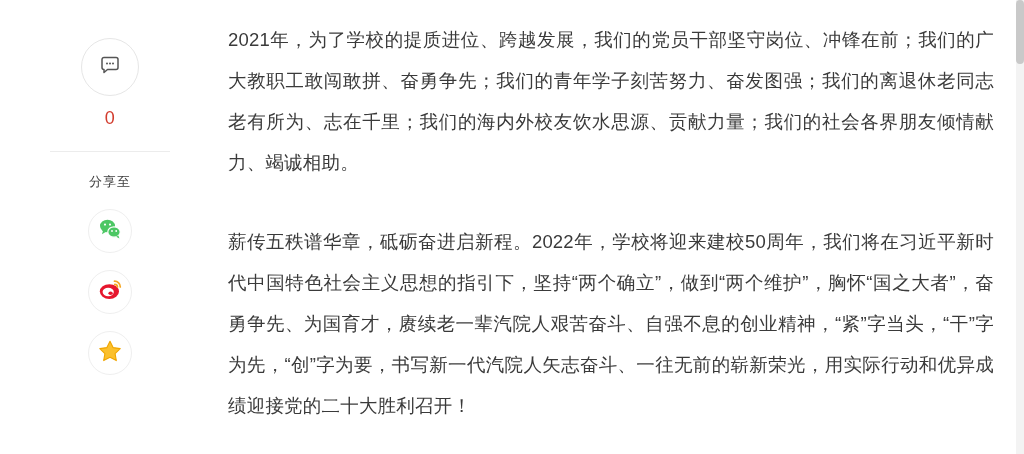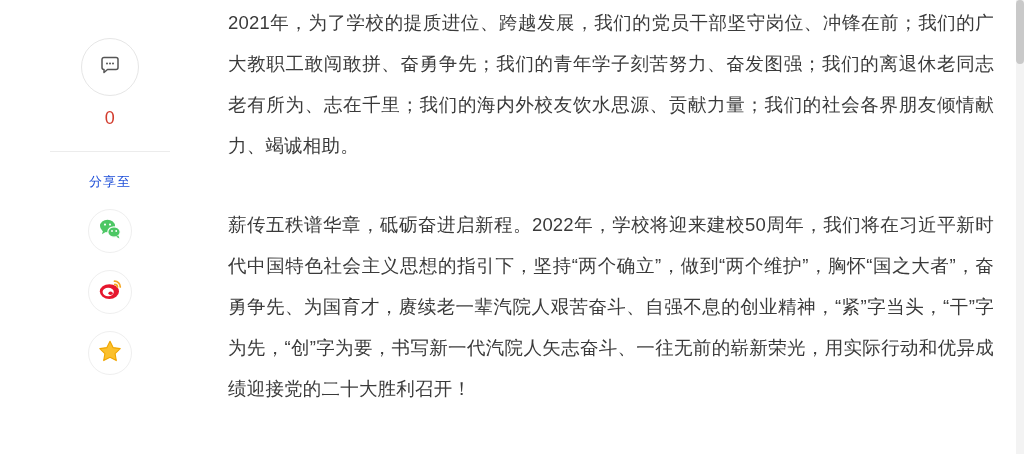--- a/index.html
+++ b/index.html
@@ -58,21 +58,21 @@
   }
   .rail-divider {
     width: 120px;
     height: 1px;
     background: #ececec;
     margin: 24px 0 0 0;
   }
   .share-label {
     margin-top: 21px;
     font-size: 13px;
-    color: #1d4ed8;
+    color: #404040;
     letter-spacing: 1px;
   }
   .share-list {
     margin-top: 18px;
     display: flex;
     flex-direction: column;
     align-items: center;
     gap: 17px;
   }
   .share-btn {
@@ -85,20 +85,21 @@
     align-items: center;
     justify-content: center;
     box-sizing: border-box;
   }
 
   
   .article {
     flex: 1 1 auto;
     padding: 0 30px 12px 8px;
     box-sizing: border-box;
+    margin-top: 17px;
   }
   .para {
     font-size: 18.5px;
     line-height: 41px;
     color: #3a3a3a;
     letter-spacing: 0.2px;
     text-align: justify;
     margin: 0;
   }
   .para + .para {

